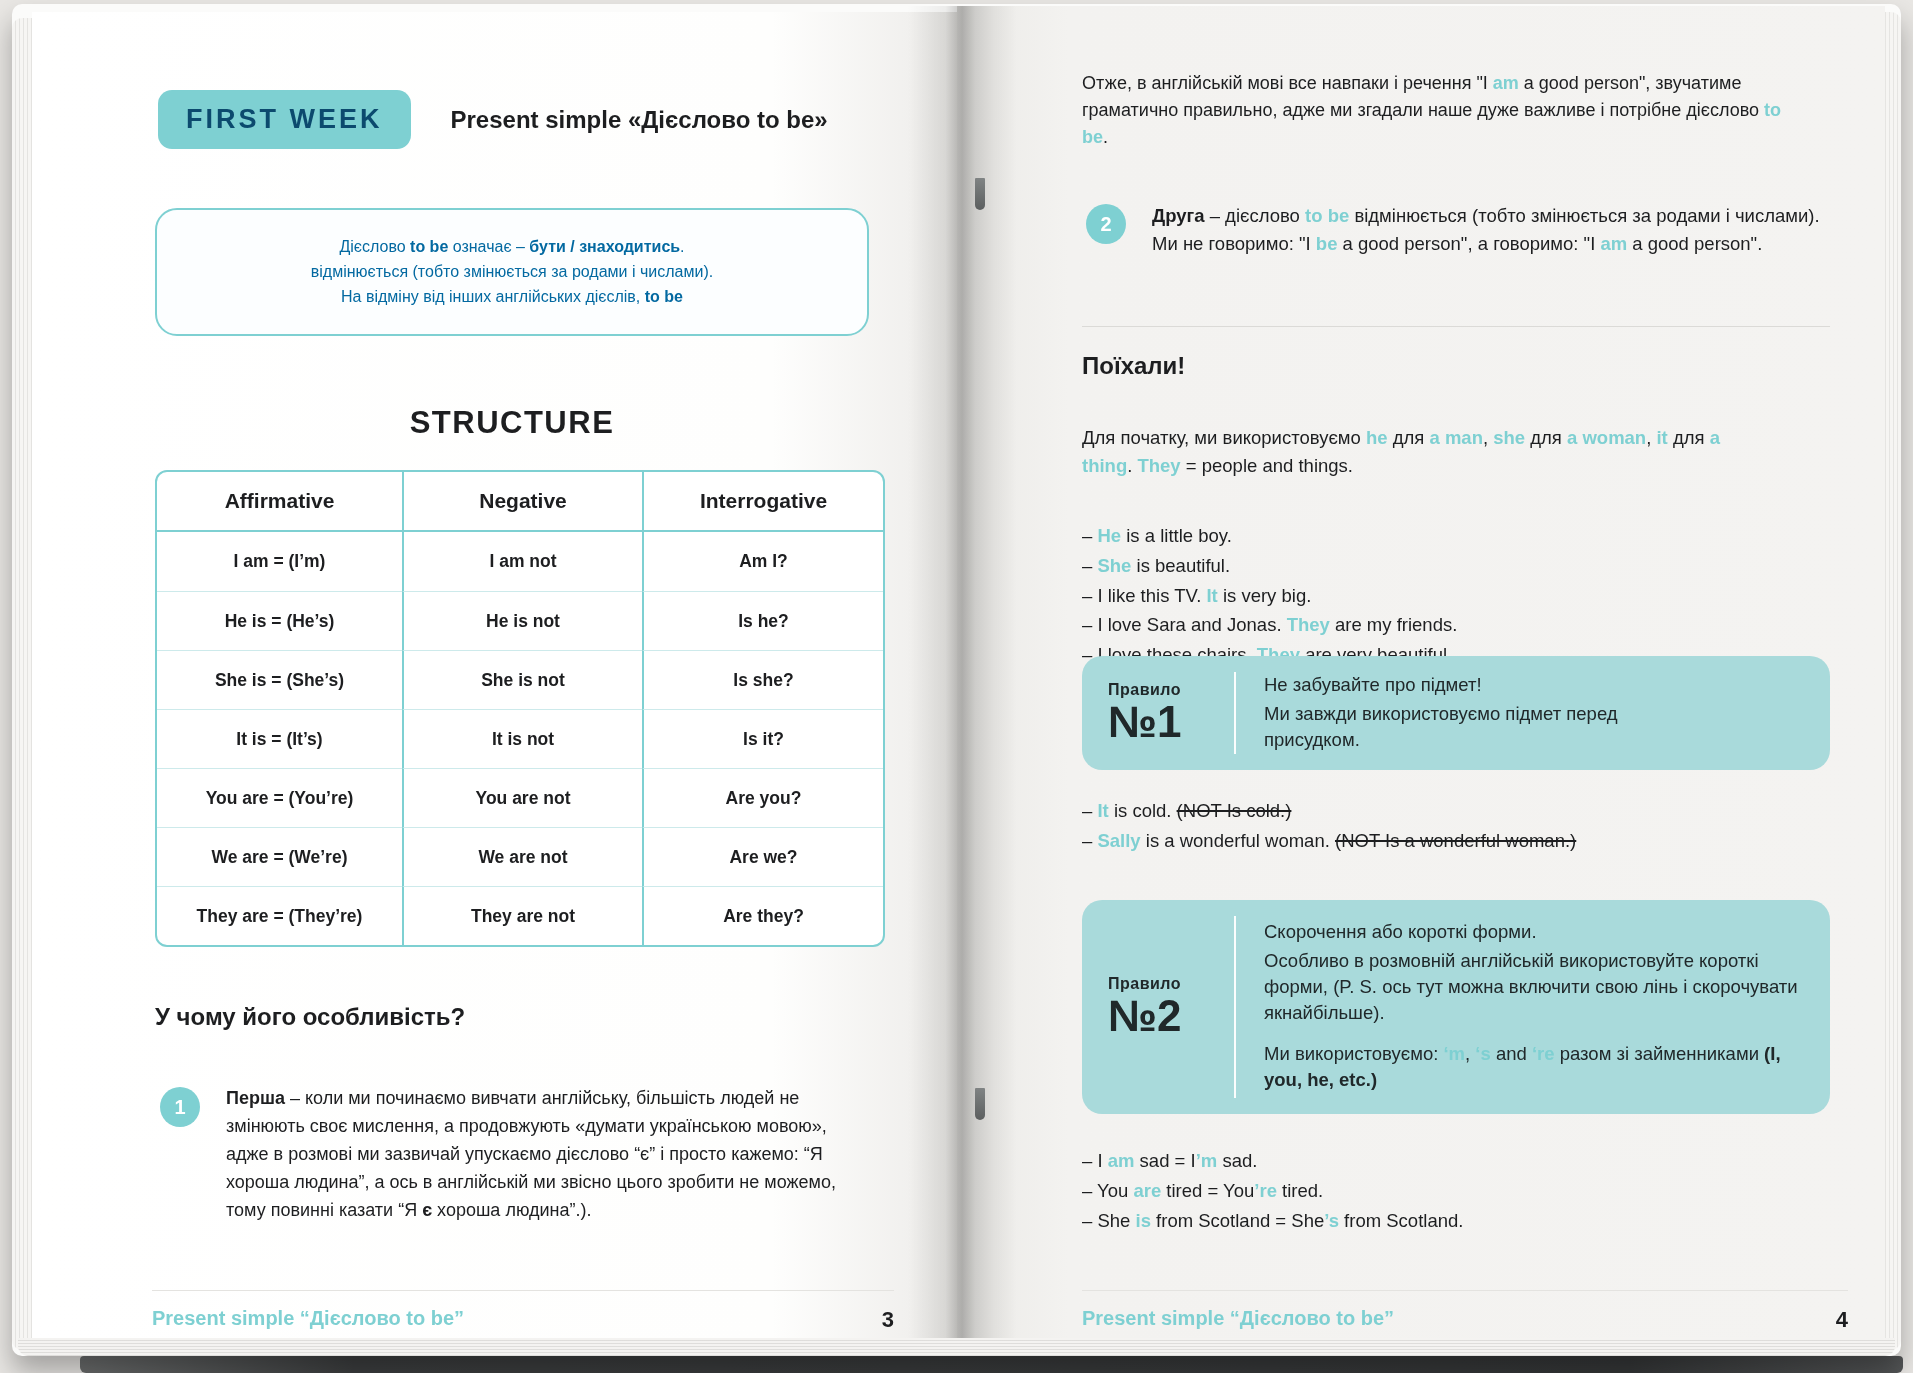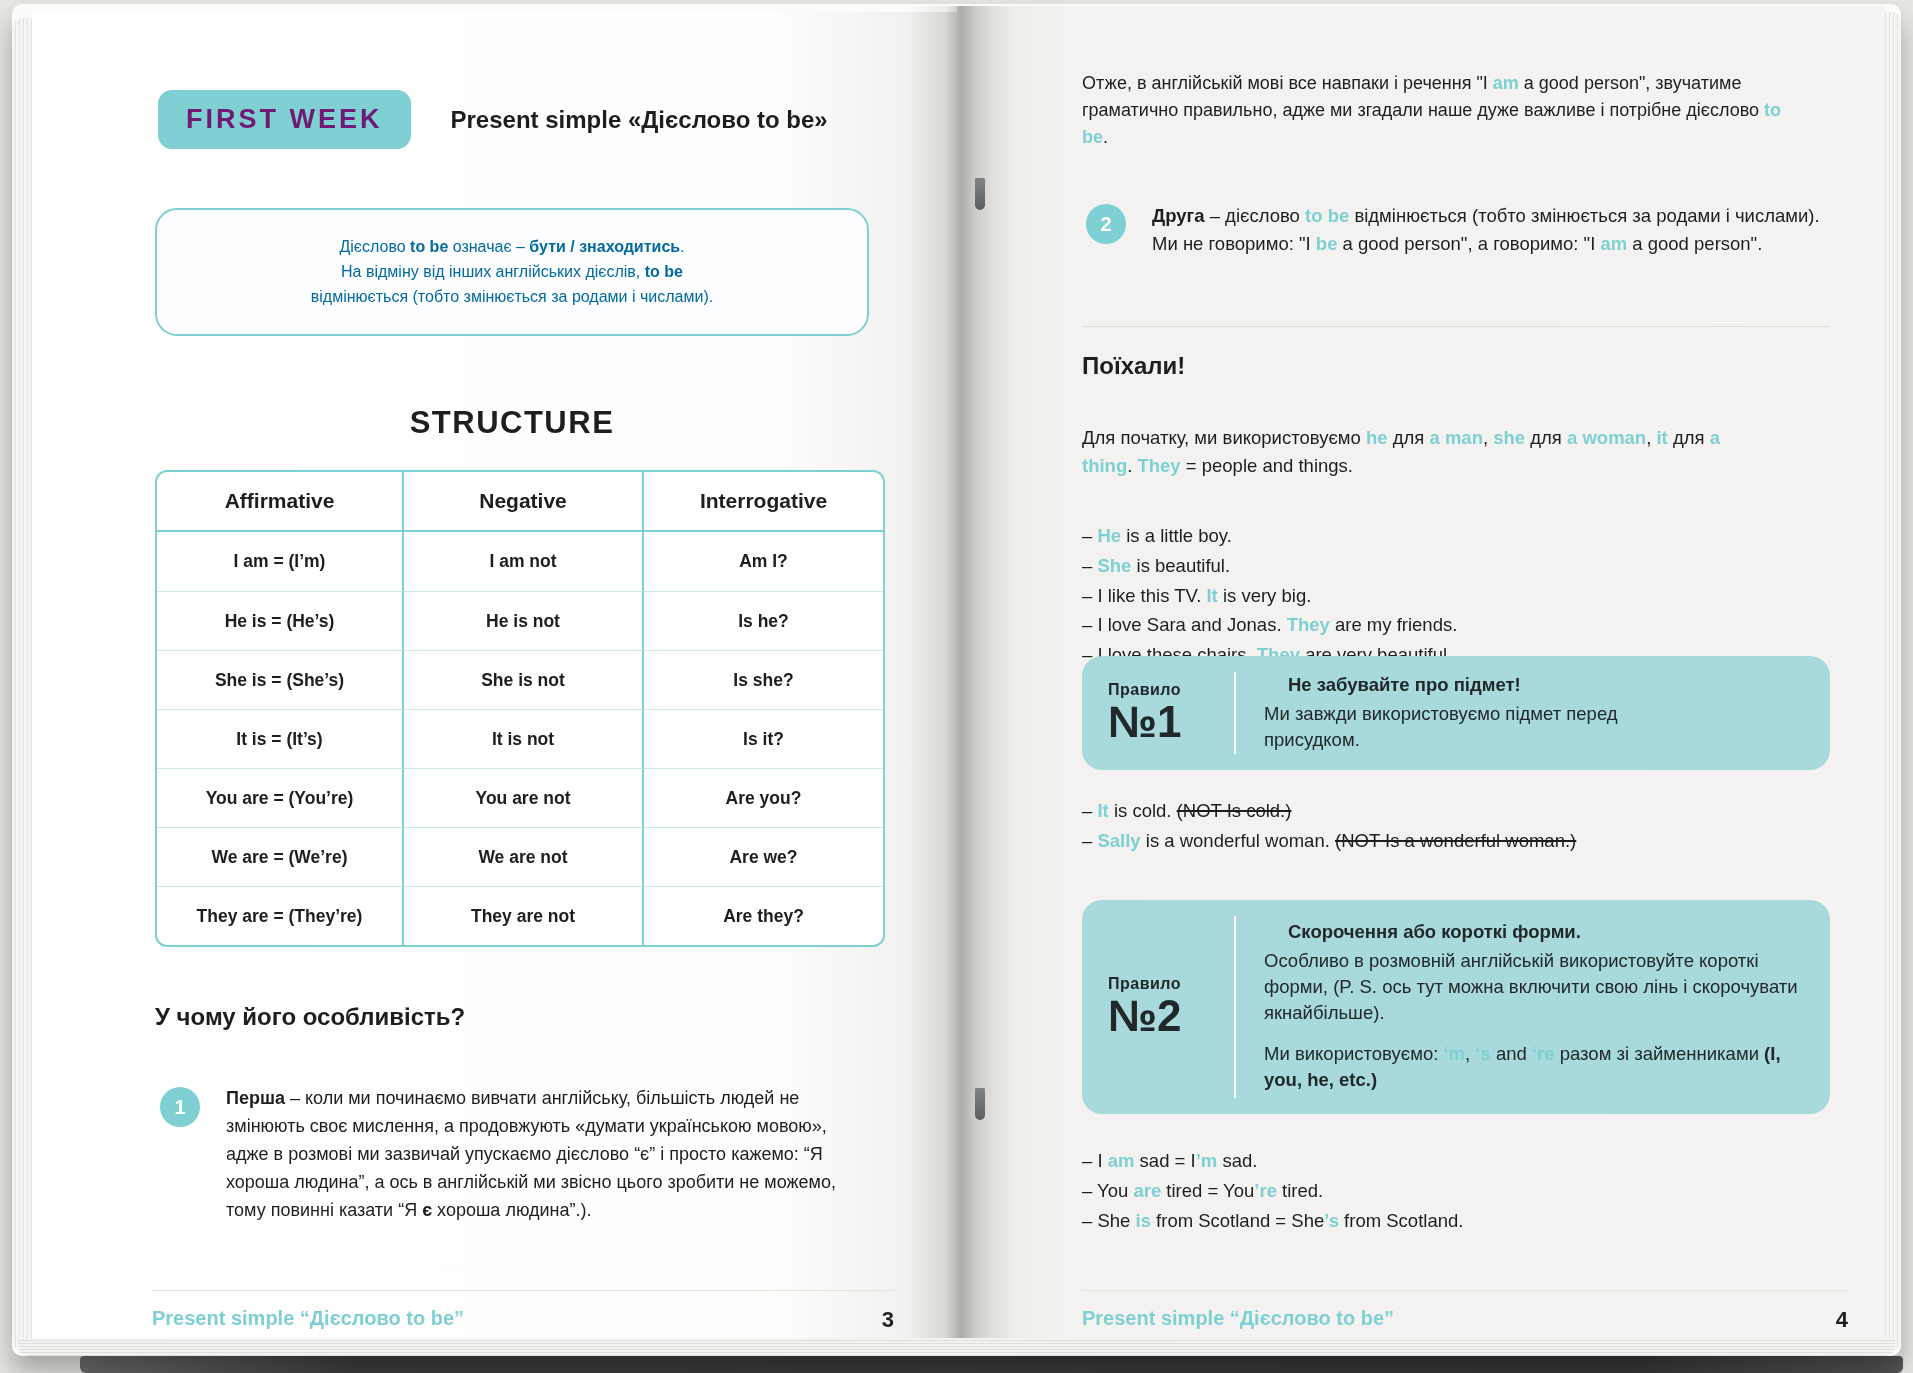--- a/index.html
+++ b/index.html
@@ -64,21 +64,21 @@
 
   
   .content { position: absolute; inset: 0; }
   .seg-b { font-weight: 700; }
   .seg-a { color: var(--accent, #7ed0d2); font-weight: 700; }
   .seg-st { text-decoration: line-through; text-decoration-thickness: 1.5px; }
 
   
   .lp-header { position: absolute; left: 158px; top: 90px; display: flex; align-items: center; gap: 40px; }
   .badge {
-    background: var(--accent, #7ed0d2); color: #701a75;
+    background: var(--accent, #7ed0d2); color: #0c4a6e;
     font-weight: 700; font-size: 27px; letter-spacing: 3px;
     padding: 14px 28px; border-radius: 14px; white-space: nowrap; text-align: center;
   }
   .lp-title { font-size: 24px; font-weight: 700; }
 
   .intro-box {
     position: absolute; left: 155px; top: 208px; width: 714px;
     border: 2.5px solid var(--accent, #7ed0d2); border-radius: 22px;
     background: #fcfeff; padding: 25px 30px; text-align: center;
   }
@@ -143,21 +143,21 @@
     background: var(--accent-soft, #a9dadb); border-radius: 20px;
     display: flex; align-items: center; padding: 16px 26px; color: #20282a;
   }
   .rule-1 { position: absolute; left: 1082px; top: 656px; width: 748px; min-height: 114px; }
   .rule-2 { position: absolute; left: 1082px; top: 900px; width: 748px; min-height: 214px; }
   .rule-side { flex: 0 0 118px; }
   .rule-label { font-weight: 700; font-size: 16px; letter-spacing: .5px; }
   .rule-number { font-weight: 700; font-size: 44px; line-height: 1.05; }
   .rule-vdivider { width: 2px; align-self: stretch; background: rgba(255,255,255,.95); margin: 0 28px 0 8px; }
   .rule-body { flex: 1; }
-  .rule-title { font-weight: 700; font-size: 18.5px; margin-bottom: 5px; margin-left: 24px; }
+  .rule-title { font-weight: 400; font-size: 18.5px; margin-bottom: 5px; }
   .rule-text { font-size: 18.5px; line-height: 1.4; }
   .rule-1 .rule-text { max-width: 380px; }
   .rule-usage { margin-top: 16px; }
 </style>
 </head>
 <body>
 
 <div class="scene">
 
   <div class="cover-bottom"></div>
@@ -176,22 +176,22 @@
 
   <div class="content">
 
     <div class="lp-header">
       <div class="badge">FIRST WEEK</div>
       <h1 class="lp-title">Present simple «Дієслово to be»</h1>
     </div>
 
     <div class="intro-box">
       <p class="intro-line"><span>Дієслово </span><span class="seg-b">to be</span><span> означає – </span><span class="seg-b">бути / знаходитись</span><span>.</span></p>
+      <p class="intro-line"><span>відмінюється (тобто змінюється за родами і числами).</span></p>
       <p class="intro-line"><span>На відміну від інших англійських дієслів, </span><span class="seg-b">to be</span></p>
-      <p class="intro-line"><span>відмінюється (тобто змінюється за родами і числами).</span></p>
     </div>
 
     <h2 class="structure-heading">STRUCTURE</h2>
 
     <table class="forms-table">
       <colgroup>
           <col style="width:245px">
           <col style="width:240px">
           <col style="width:241px">
         </colgroup>

